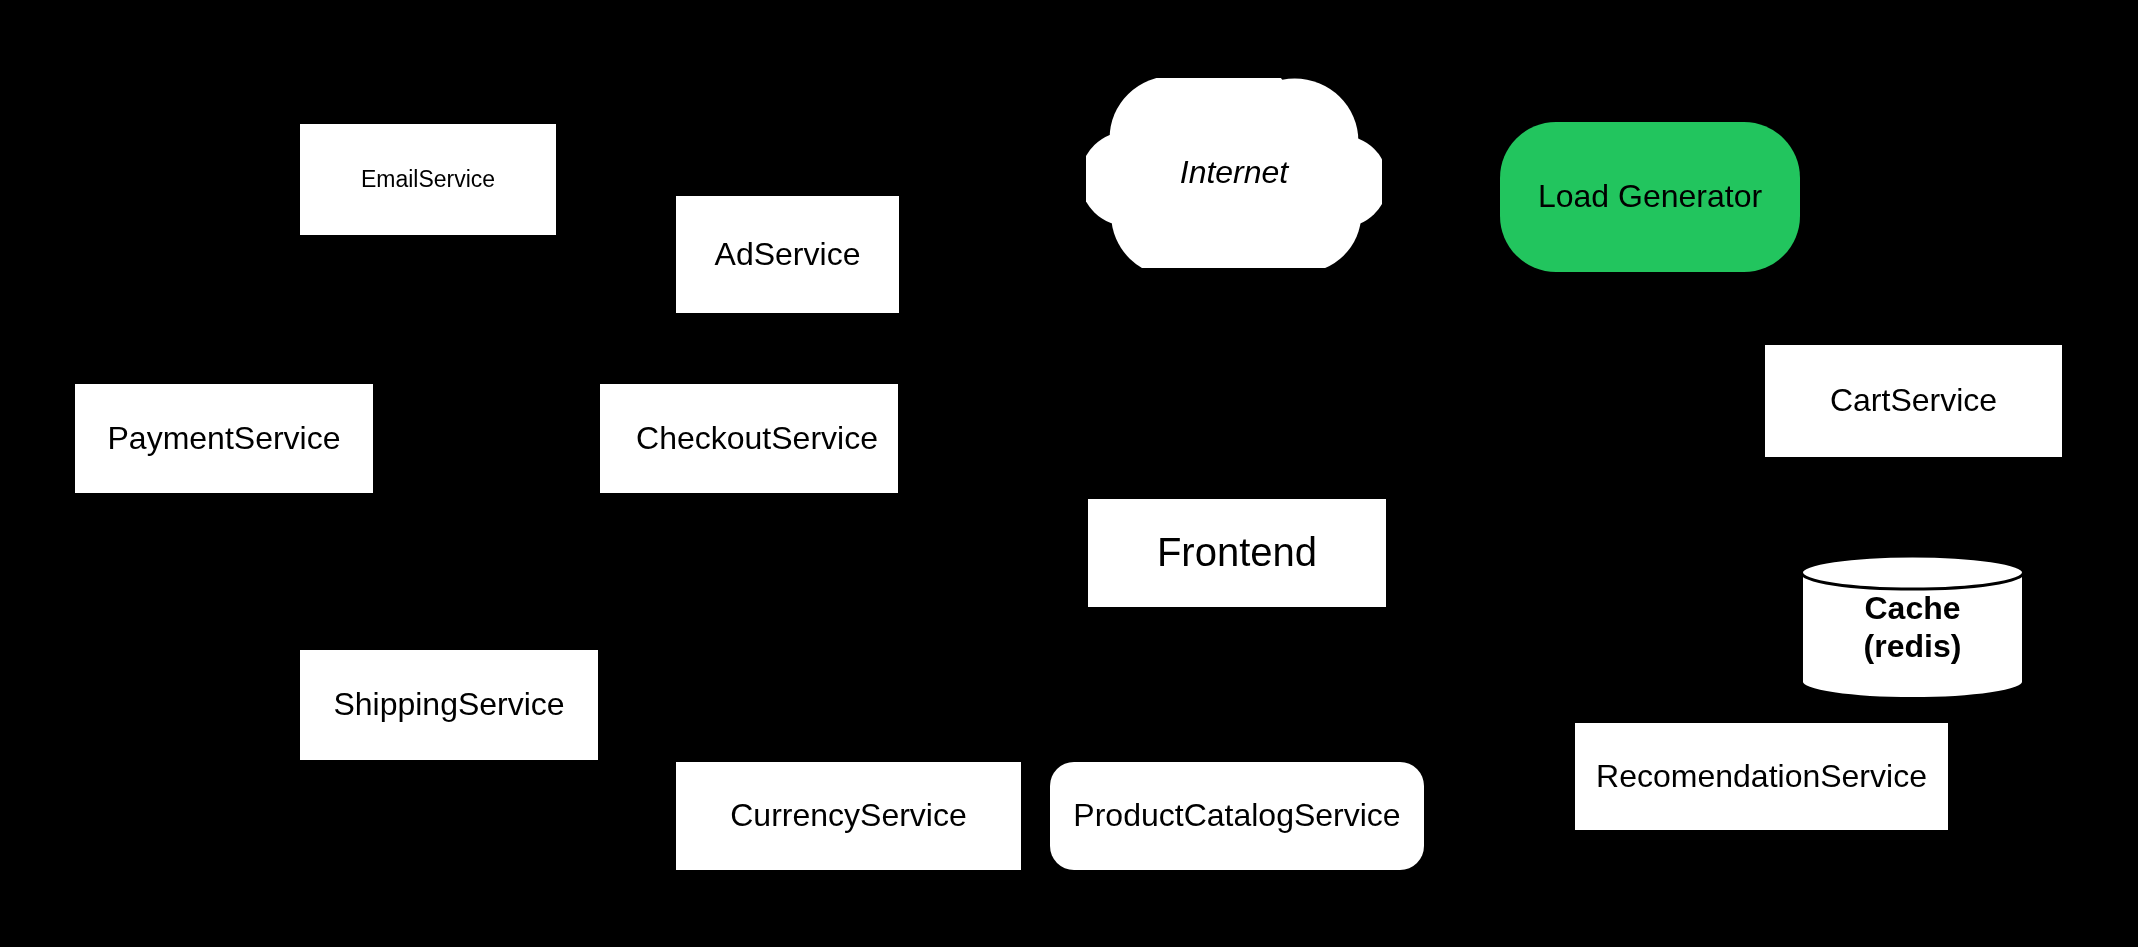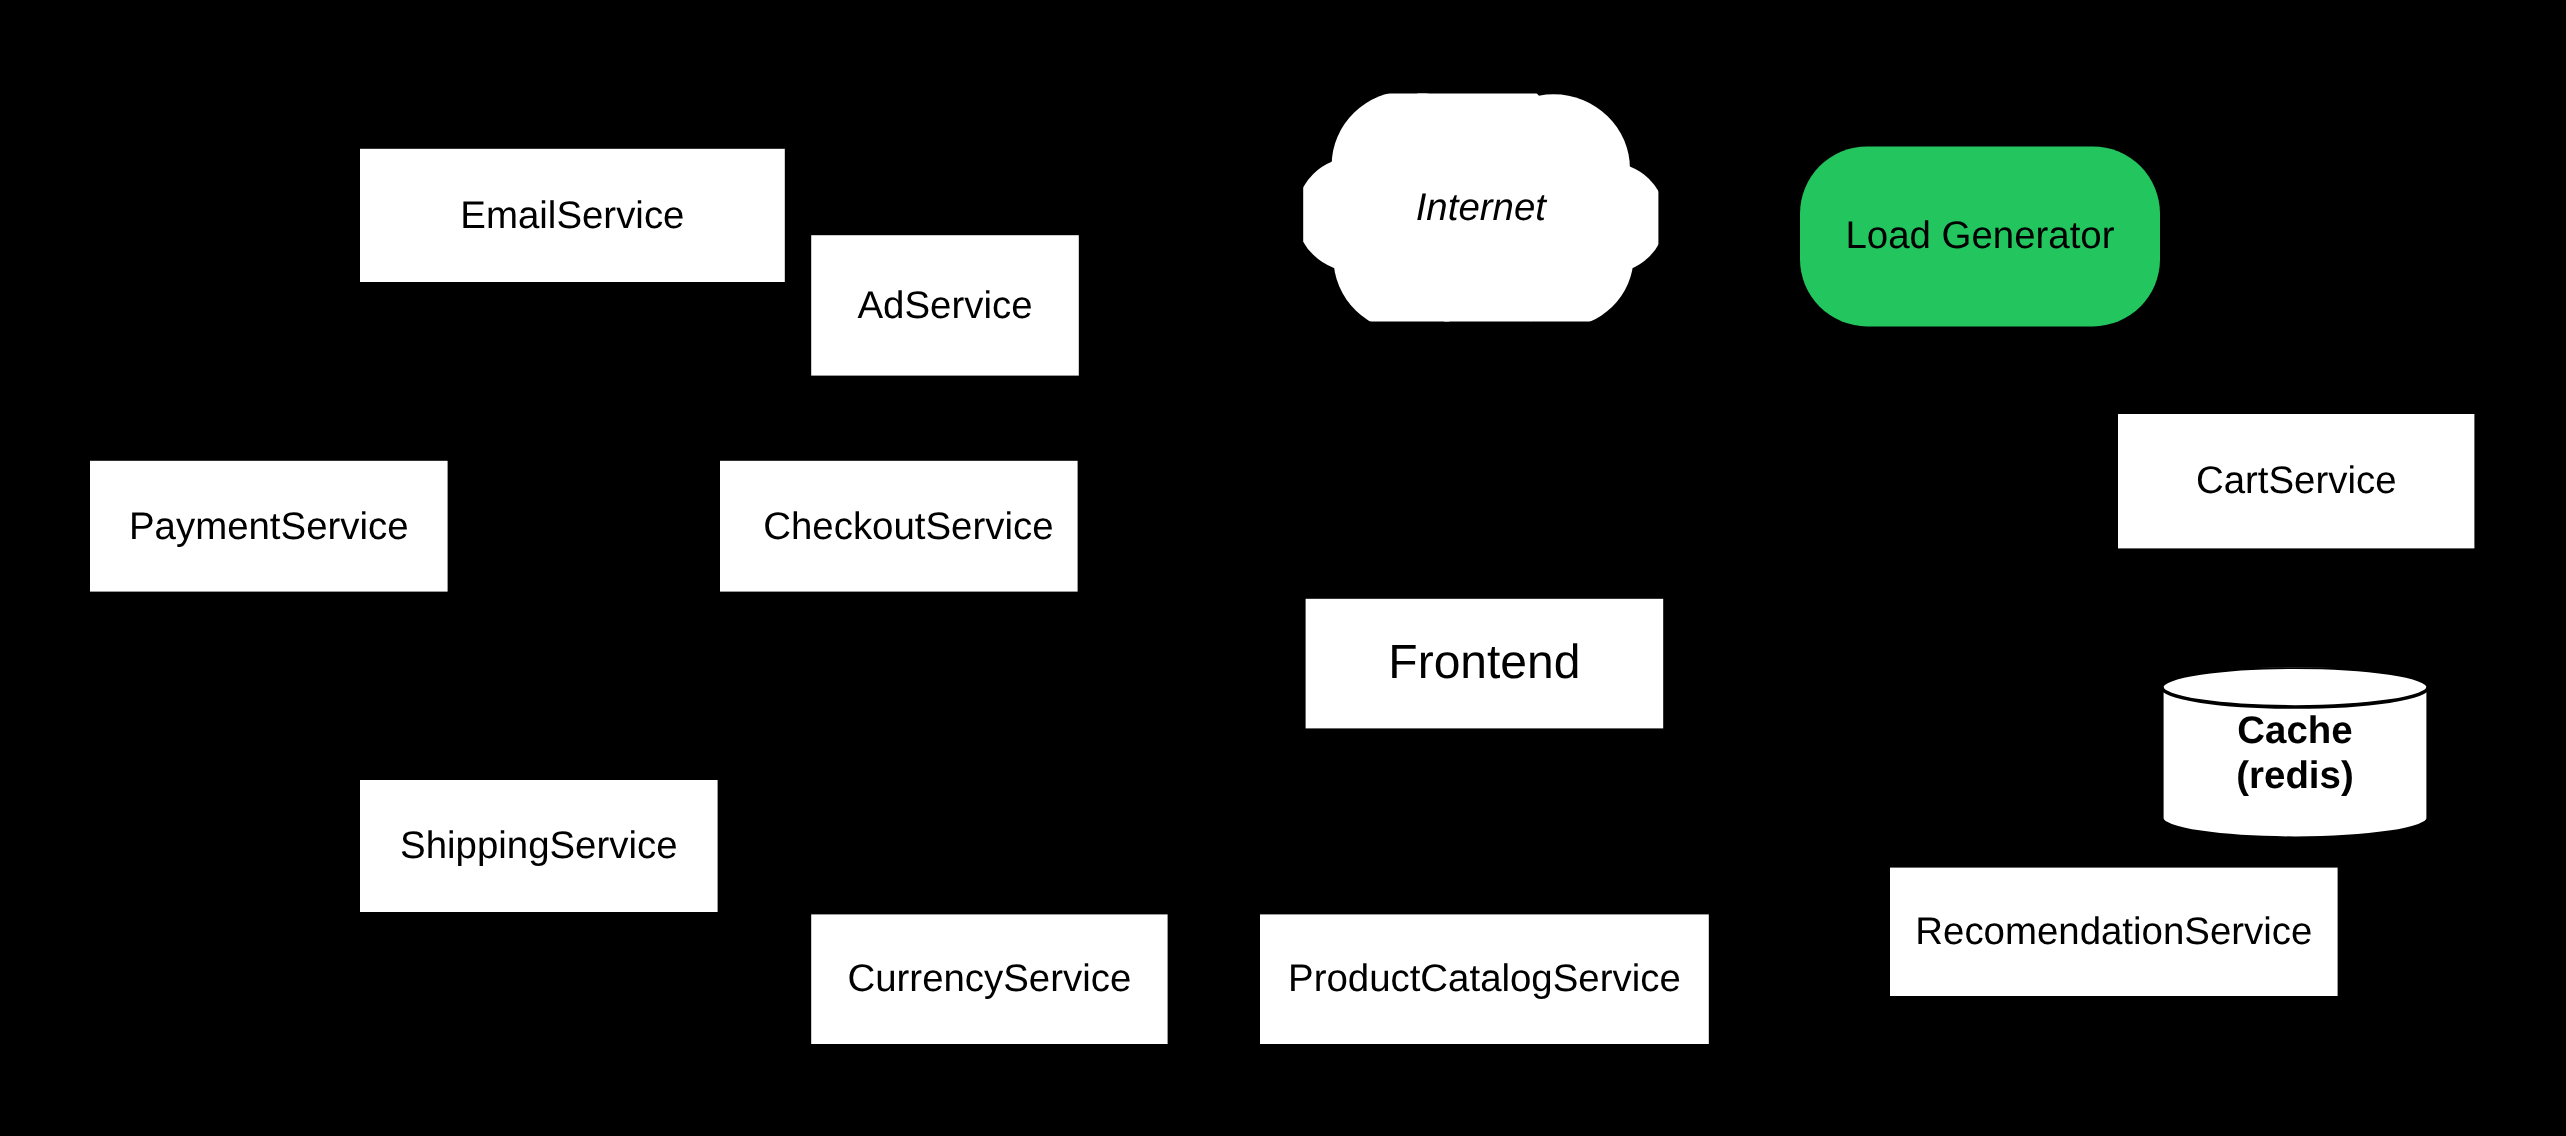--- a/index.html
+++ b/index.html
@@ -71,21 +71,21 @@
   }
   .node-cylinder .node-label {
     position: relative;
     z-index: 2;
   }
 </style>
 </head>
 <body>
 
 <div id="canvas" style="width: 2138px; height: 947px; background: rgb(0, 0, 0);">
-    <div class="node node-rect" style="left: 300px; top: 124px; width: 354px; height: 111px; font-size: 32px; align-items: center;">
+    <div class="node node-rect" style="left: 300px; top: 124px; width: 256px; height: 111px; font-size: 23px; align-items: center;">
       <span class="node-label">EmailService</span>
     </div>
     <div class="node node-rect" style="left: 676px; top: 196px; width: 223px; height: 117px; font-size: 32px;">
       <span class="node-label">AdService</span>
     </div>
     <div class="node node-cloud" style="left: 1086px; top: 78px; width: 296px; height: 190px; font-size: 32px; font-style: italic;">
       <svg viewBox="0 0 296 190" preserveAspectRatio="none">
         <g>
           <ellipse cx="87.32" cy="59.85" rx="63.64" ry="62.09" fill="#ffffff"></ellipse>
           <ellipse cx="145.04" cy="40.85" rx="65.12" ry="63.54" fill="#ffffff"></ellipse>
@@ -122,19 +122,19 @@
       </svg>
       <span class="node-label">Cache
 (redis)</span>
     </div>
     <div class="node node-rect" style="left: 300px; top: 650px; width: 298px; height: 110px; font-size: 32px;">
       <span class="node-label">ShippingService</span>
     </div>
     <div class="node node-rect" style="left: 1575px; top: 723px; width: 373px; height: 107px; font-size: 32px;">
       <span class="node-label">RecomendationService</span>
     </div>
-    <div class="node node-rect" style="left: 676px; top: 762px; width: 297px; height: 108px; font-size: 32px; justify-content: center;">
+    <div class="node node-rect" style="left: 676px; top: 762px; width: 345px; height: 108px; font-size: 32px; justify-content: center;">
       <span class="node-label">CurrencyService</span>
     </div>
-    <div class="node node-rect" style="left: 1050px; top: 762px; width: 374px; height: 108px; font-size: 32px;">
+    <div class="node node-rect" style="left: 1050px; top: 762px; width: 374px; height: 108px; font-size: 32px; border-radius: 24px;">
       <span class="node-label">ProductCatalogService</span>
     </div>
   </div>
 
 </body></html>

